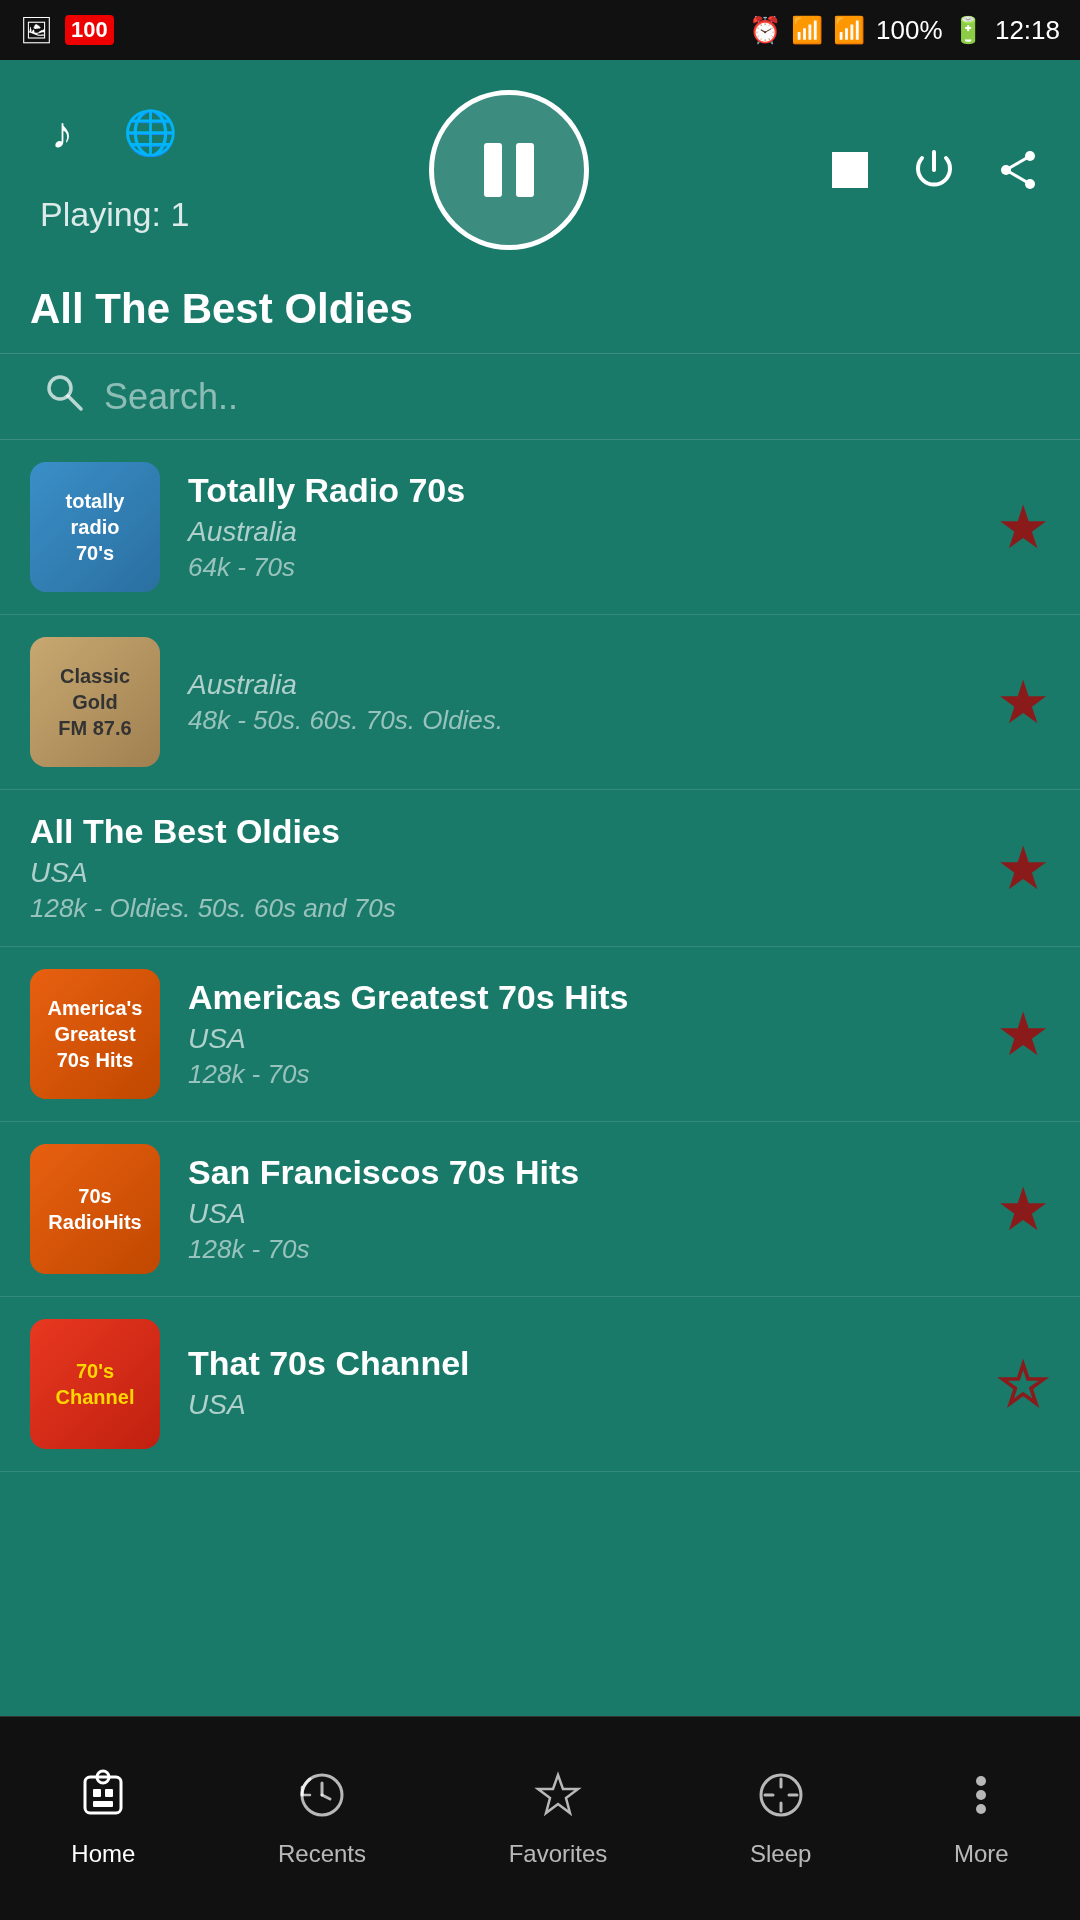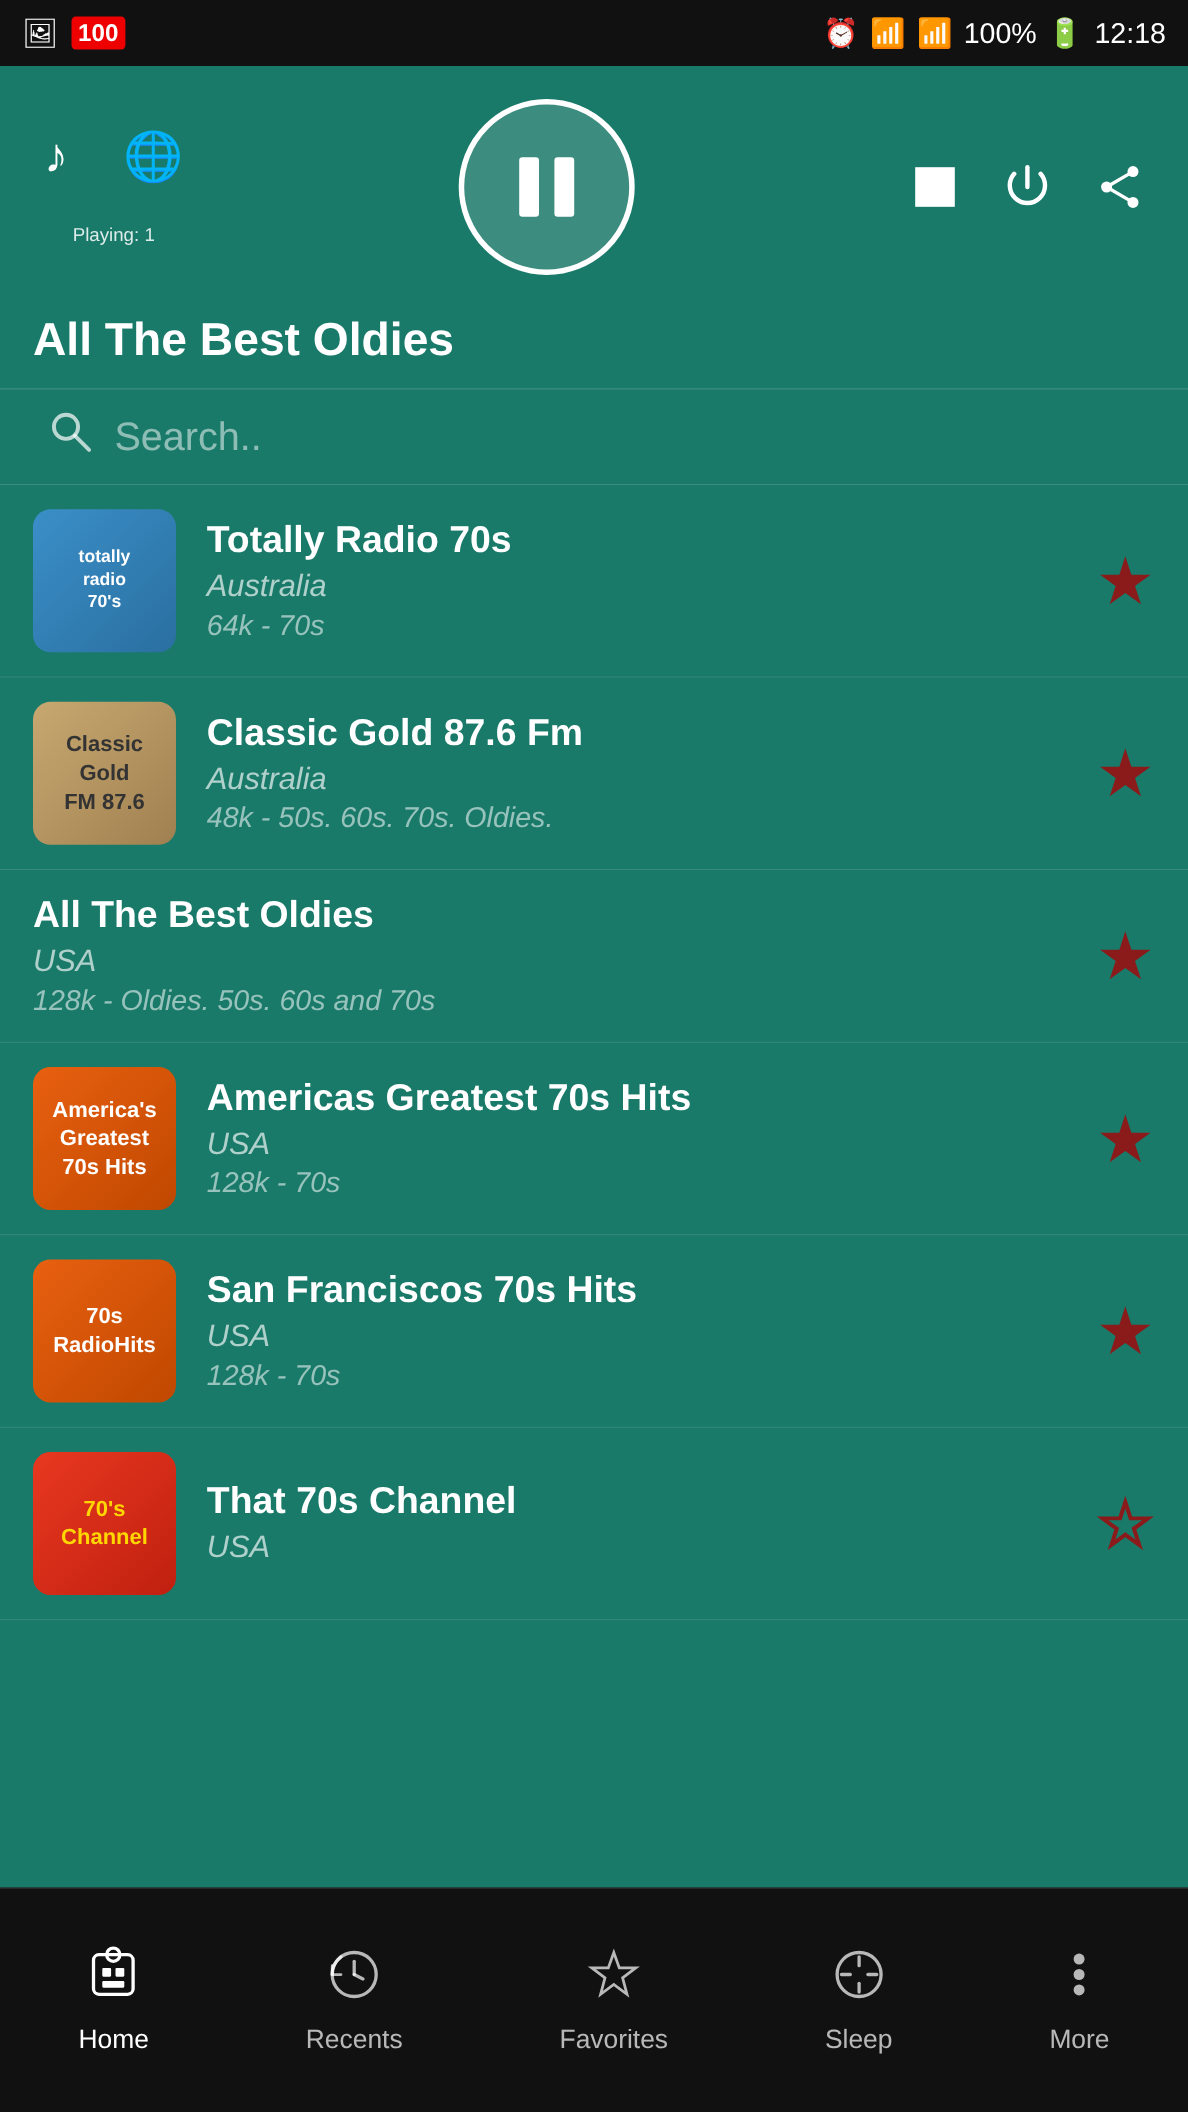--- a/index.html
+++ b/index.html
@@ -63,21 +63,21 @@
       border: none;
       color: white;
       cursor: pointer;
       font-size: 44px;
       display: flex;
       align-items: center;
       justify-content: center;
     }
     .playing-label {
       color: rgba(255,255,255,0.85);
-      font-size: 17px;
+      font-size: 34px;
       text-align: center;
       margin-top: 16px;
     }
     .pause-btn {
       width: 160px;
       height: 160px;
       border-radius: 50%;
       border: 5px solid white;
       background: rgba(255,255,255,0.15);
       color: white;
@@ -292,32 +292,31 @@
     <svg width="40" height="40" viewBox="0 0 40 40">
       <circle cx="16" cy="16" r="11" stroke="rgba(255,255,255,0.7)" stroke-width="3.5" fill="none"></circle>
       <line x1="24" y1="24" x2="37" y2="37" stroke="rgba(255,255,255,0.7)" stroke-width="3.5" stroke-linecap="round"></line>
     </svg>
   </div>
   <input class="search-input" type="text" placeholder="Search.." style="">
 </div>
 
 <div class="station-list" id="stationList">
 <div class="station-item">
-      <div class="station-logo logo-totally" style="text-align:center;font-size:16px;line-height:1.3;padding:8px;">totally<br>radio<br>70's</div>
+      <div class="station-logo logo-totally" style="text-align:center;font-size:20px;line-height:1.3;padding:8px;">totally<br>radio<br>70's</div>
       <div class="station-info">
         <div class="station-name">Totally Radio 70s</div>
         <div class="station-country">Australia</div>
         <div class="station-meta">64k - 70s</div>
       </div>
       <button class="star-btn ">★</button>
     </div>
     <div class="station-item">
       <div class="station-logo logo-classic" style="text-align:center;font-size:20px;line-height:1.3;padding:26px;">Classic<br>Gold<br>FM 87.6</div>
       <div class="station-info">
-        <div class="station-name">Classic Gold 87.6 Fm</div>
         <div class="station-country">Australia</div>
         <div class="station-meta">48k - 50s. 60s. 70s. Oldies.</div>
       </div>
       <button class="star-btn ">★</button>
     </div>
     <div class="station-item">
       <div class="station-info">
         <div class="station-name">All The Best Oldies</div>
         <div class="station-country">USA</div>
         <div class="station-meta">128k - Oldies. 50s. 60s and 70s</div>

